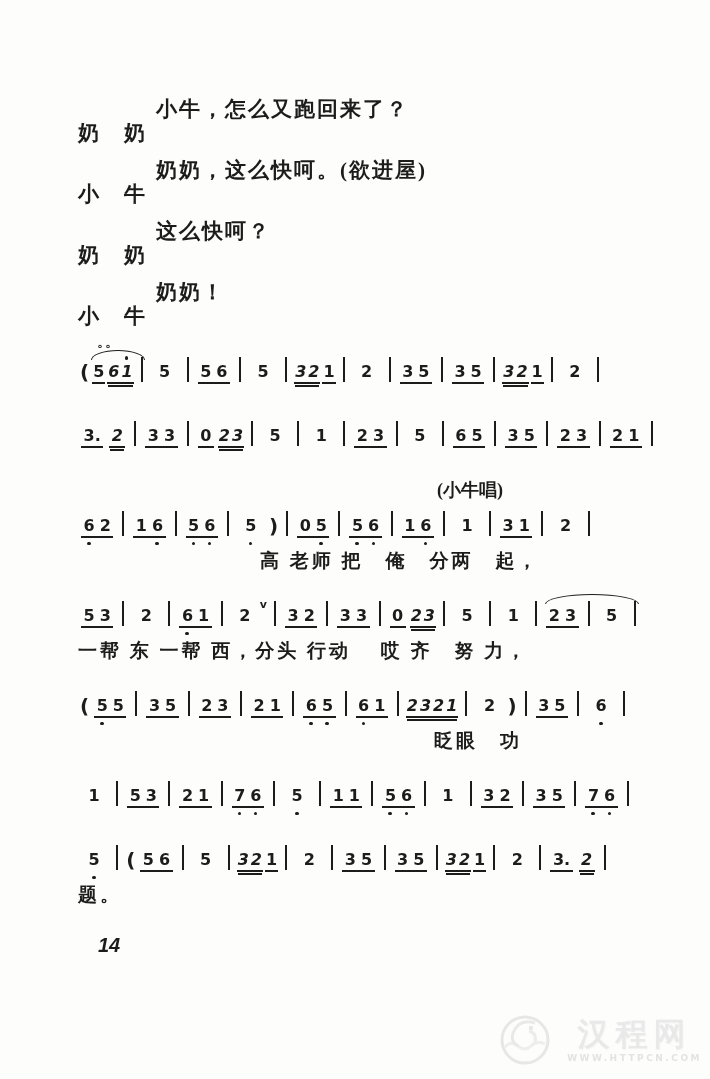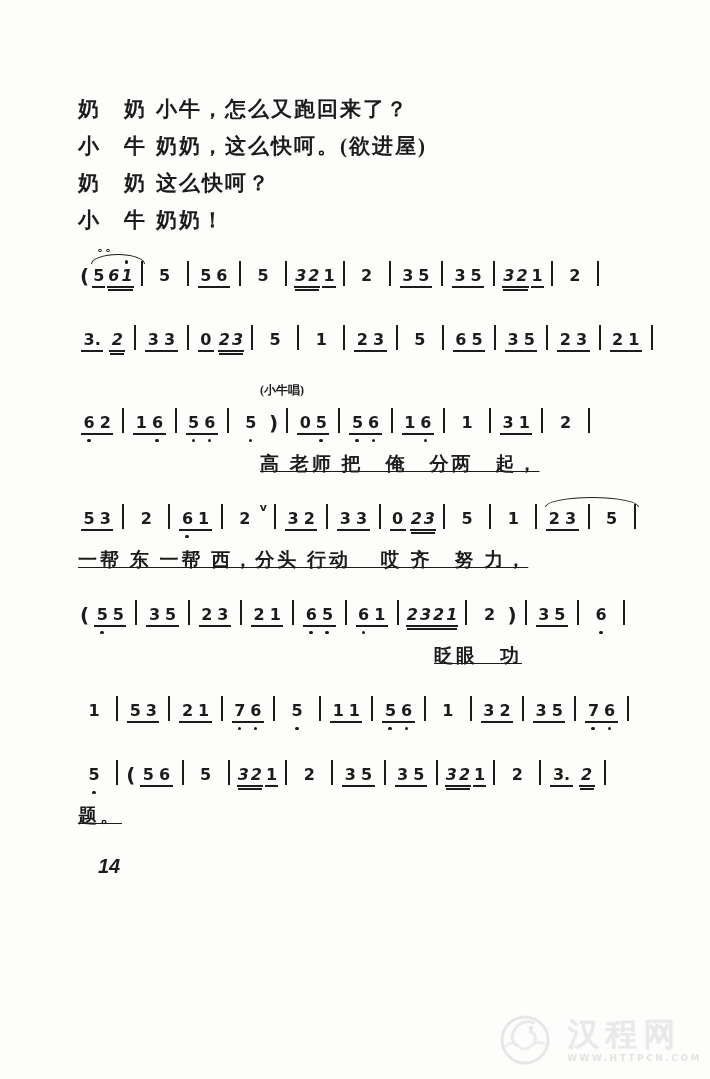--- a/index.html
+++ b/index.html
@@ -2,54 +2,54 @@
 <html><head>
 <meta charset="utf-8">
 <style>
   html,body{margin:0;padding:0;width:710px;height:1079px;overflow:hidden;background:#fdfdfb;}
   body{font-family:"Liberation Serif",serif;color:#1c1c1c;position:relative;}
   .sheet{padding:96px 30px 0 78px;}
 
   
   .stage-direction{margin-left:72px;margin-bottom:12px;font-size:21px;font-weight:600;letter-spacing:2px;}
   .dlg-row{display:flex;margin-bottom:11px;font-size:21px;font-weight:600;letter-spacing:2px;line-height:26px;}
-  .speaker{flex:0 0 78px;}
+  .speaker{flex:0 0 78px;margin-top:24px;}
   .dlg-text{white-space:nowrap;}
 
   
   .keysig{margin:26px 0 2px 2px;font-family:"DejaVu Serif",serif;font-weight:bold;font-size:19px;letter-spacing:1px;}
 
   
   .score-line{margin-bottom:10px;}
   .note-row{padding:17px 0 10px;white-space:nowrap;}
-  .vocal-label{font-size:12px;font-weight:600;margin-bottom:-8px;margin-top:20px;}
+  .vocal-label{font-size:18px;font-weight:600;margin-bottom:-8px;margin-top:20px;text-align:center;}
   .note{position:relative;display:inline-block;font-family:"DejaVu Sans",sans-serif;font-weight:bold;font-size:16px;line-height:20px;padding:0 2.5px;}
   .grp{position:relative;display:inline-block;margin:0 3px;vertical-align:baseline;}
   .grp.u1{border-bottom:2px solid #1c1c1c;}
   .grp.u2{border-bottom:2px solid #1c1c1c;font-style:italic;}
   .grp.u2::after{content:"";position:absolute;left:1px;right:1px;bottom:-5px;border-bottom:2px solid #1c1c1c;}
   .grp.solo{margin:0 8px;}
   .grp.tight{margin:0 1px;}
   .grp.tight .note{padding:0 1px;}
   .dot{position:absolute;left:50%;margin-left:-2px;width:3.5px;height:3.5px;border-radius:50%;background:#1c1c1c;}
   .dot.lo{bottom:-9px;}
   .dot.hi{top:-6px;}
   .arc{position:absolute;top:-12px;left:-1px;height:9px;border:1.7px solid #1c1c1c;border-bottom:none;border-radius:50% 50% 0 0/100% 100% 0 0;}
   .orn{position:absolute;top:-22px;left:34%;font-size:11px;font-weight:bold;letter-spacing:1px;font-family:"DejaVu Sans",sans-serif;}
   .bar{display:inline-block;width:2px;height:25px;background:#1c1c1c;margin:0 6px;vertical-align:-5px;}
   .paren{display:inline-block;font-size:20px;font-weight:bold;font-family:"DejaVu Sans",sans-serif;vertical-align:-2px;margin:0 2px;}
   .breath{display:inline-block;font-size:11px;font-weight:bold;font-family:"DejaVu Sans",sans-serif;transform:translateY(-13px);margin:0 1px 0 -1px;}
-  .lyrics{font-size:19px;font-weight:600;letter-spacing:3px;margin-top:6px;white-space:nowrap;text-decoration:underline;}
+  .lyrics{font-size:19px;font-weight:600;letter-spacing:3px;margin-top:0;white-space:nowrap;}
 
   
   .page-number{margin:26px 0 0 20px;font-family:Liberation Sans, sans-serif;font-style:italic;font-weight:bold;font-size:20px;}
 
   
   .watermark{position:absolute;right:8px;bottom:10px;display:flex;align-items:center;gap:10px;}
-  .wm-text{text-align:left;}
+  .wm-text{text-align:center;}
   .wm-name{font-size:32px;font-weight:bold;letter-spacing:6px;color:#e9e9e9;text-shadow:1px 1px 0 #f7f7f7;line-height:34px;}
   .wm-url{font-family:"DejaVu Sans",sans-serif;font-size:9px;font-weight:bold;letter-spacing:2.5px;color:#e3e3e3;margin-top:2px;}
 </style>
 </head>
 <body>
 
 <div class="sheet">
 
   <div>
     <div class="dlg-row">

